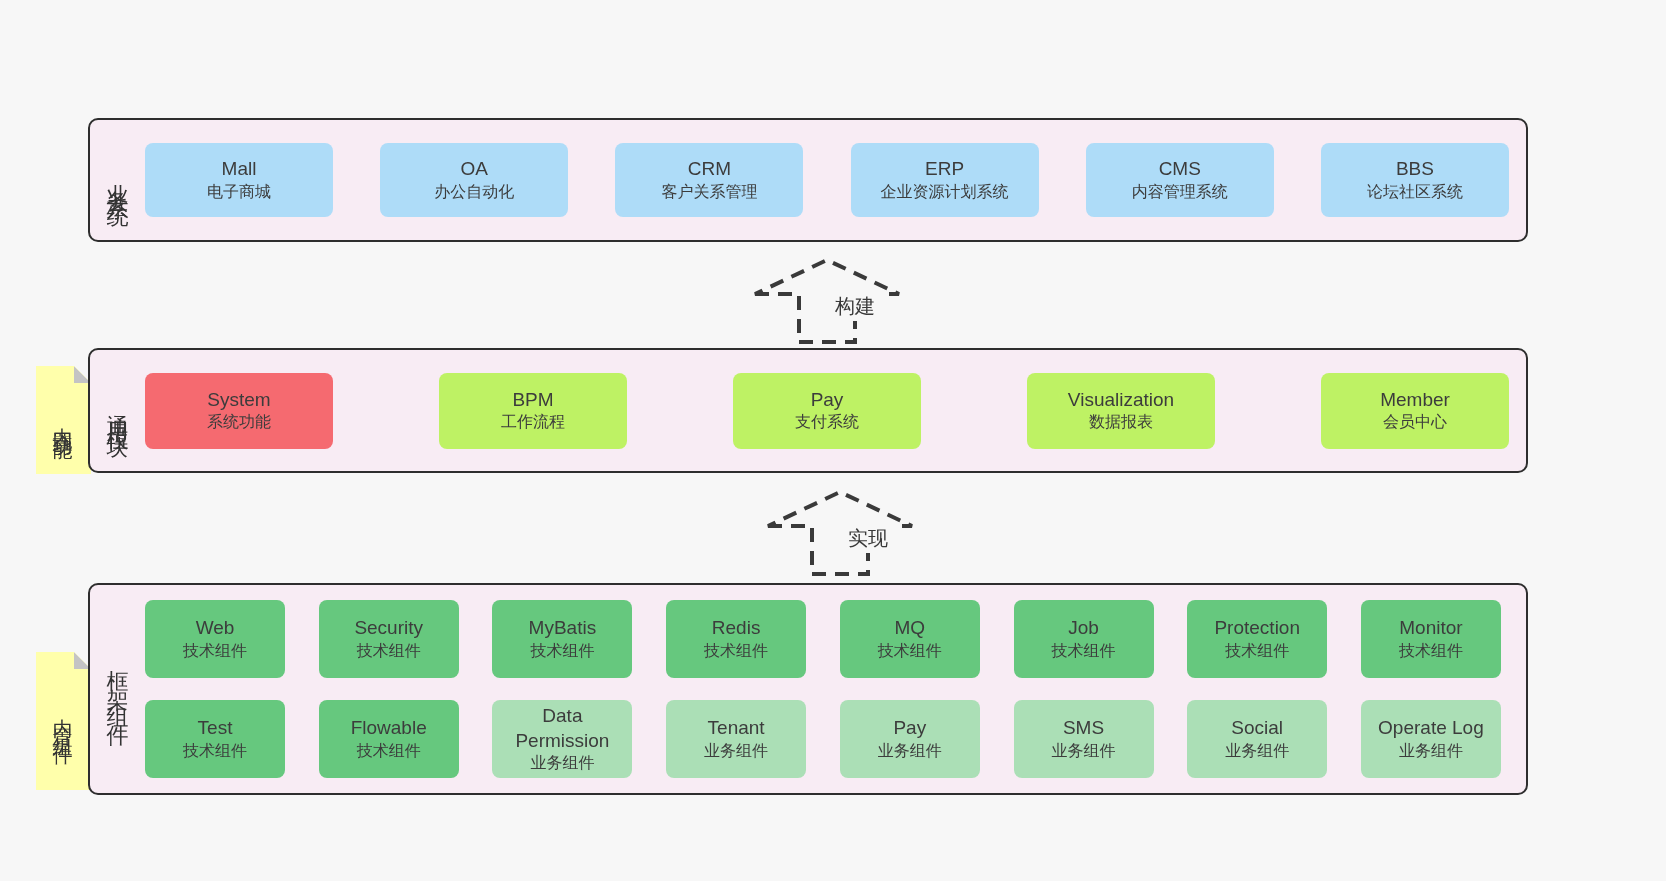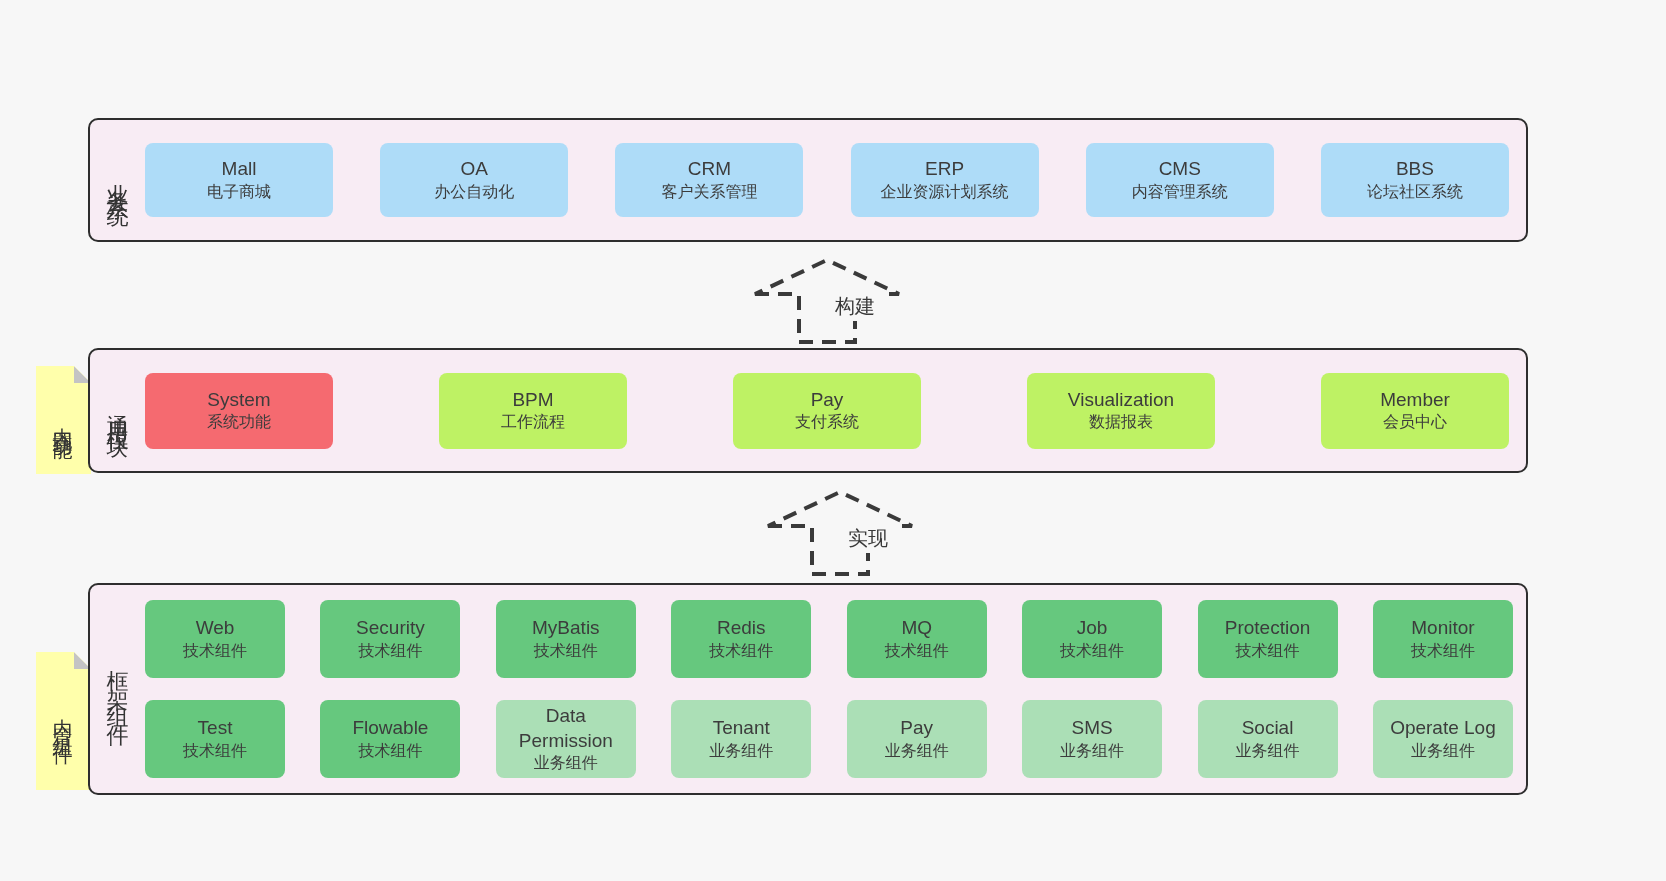--- a/index.html
+++ b/index.html
@@ -22,21 +22,21 @@
     writing-mode:vertical-lr;text-orientation:upright;
     font-size:22px;color:#333;letter-spacing:7px;flex:none;
   }
   .panel-framework .panel-label{letter-spacing:18px;}
   .boxes{
     flex:1;display:flex;align-items:center;justify-content:space-between;
     padding-right:17px;
   }
   .rows{
     flex:1;display:flex;flex-direction:column;justify-content:center;
-    gap:22px;padding-right:13px;
+    gap:22px;padding-right:25px;
   }
   .rows .boxes-row{display:flex;justify-content:space-between;}
   .box{
     border-radius:8px;display:flex;flex-direction:column;
     align-items:center;justify-content:center;text-align:center;
     line-height:1.3;box-sizing:border-box;padding:4px;
   }
   .box .en{font-size:19px;}
   .box .zh{font-size:16px;}
   .box-lg{width:188px;height:74px;}

